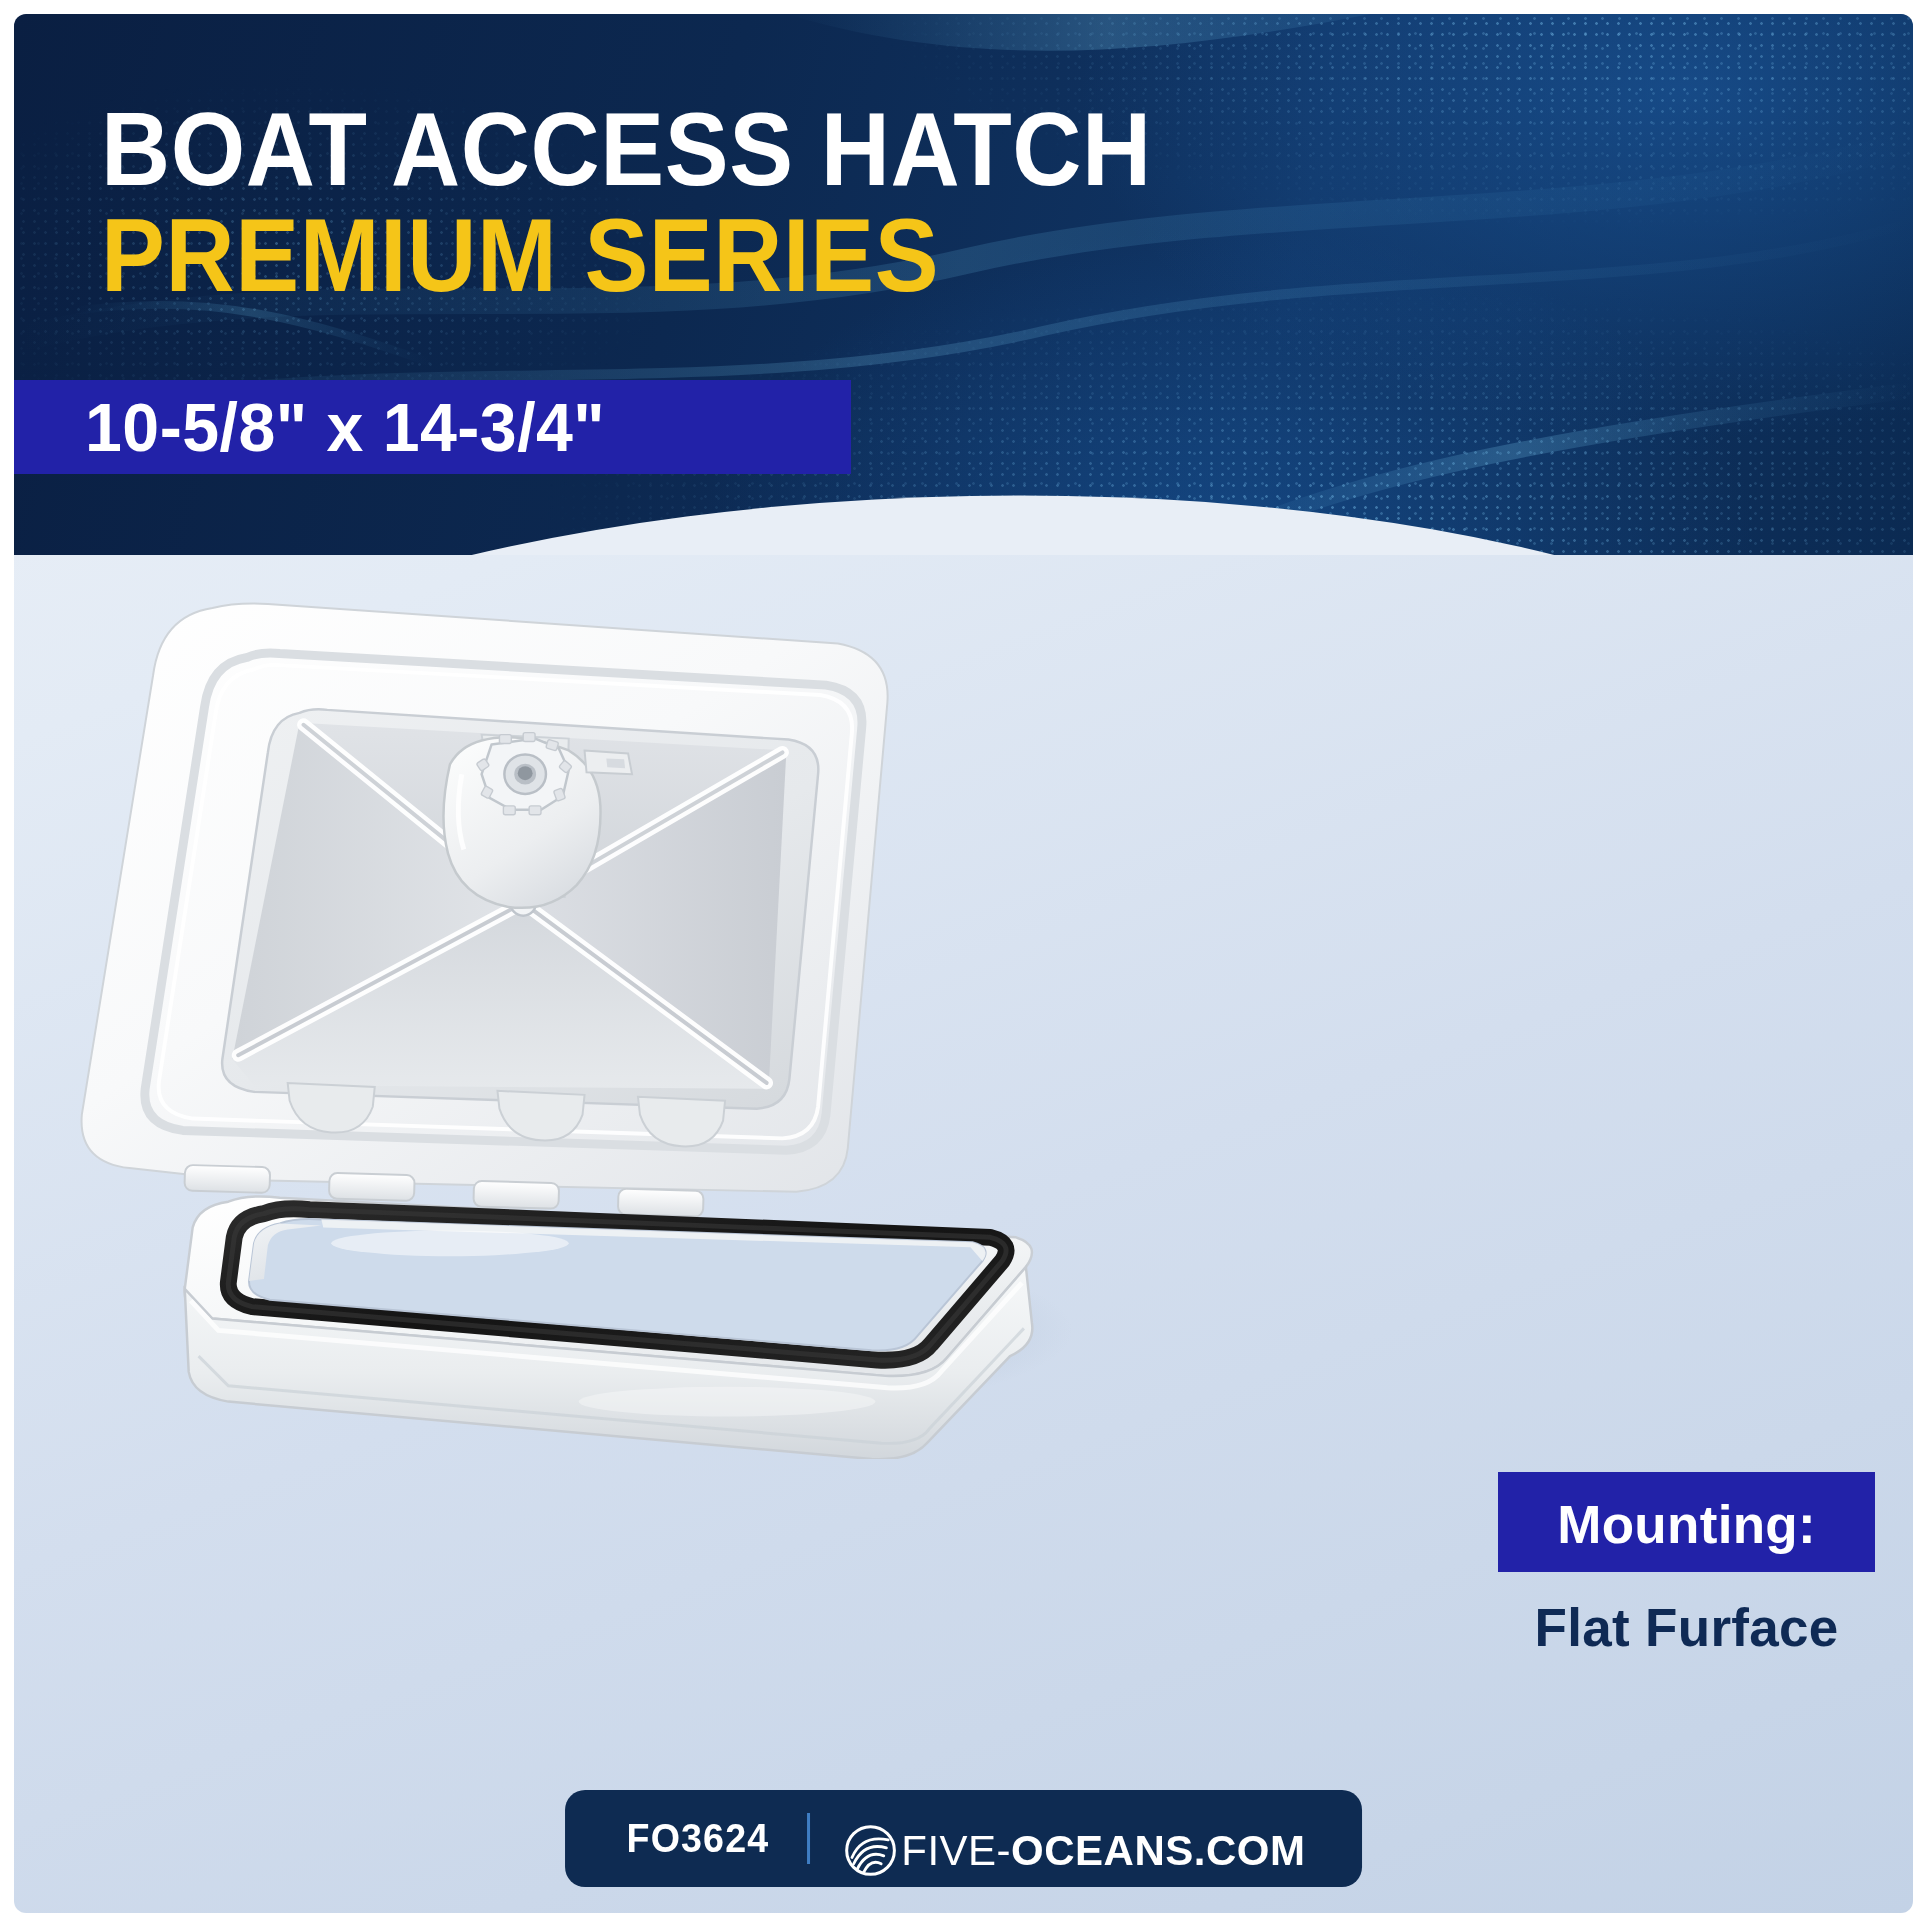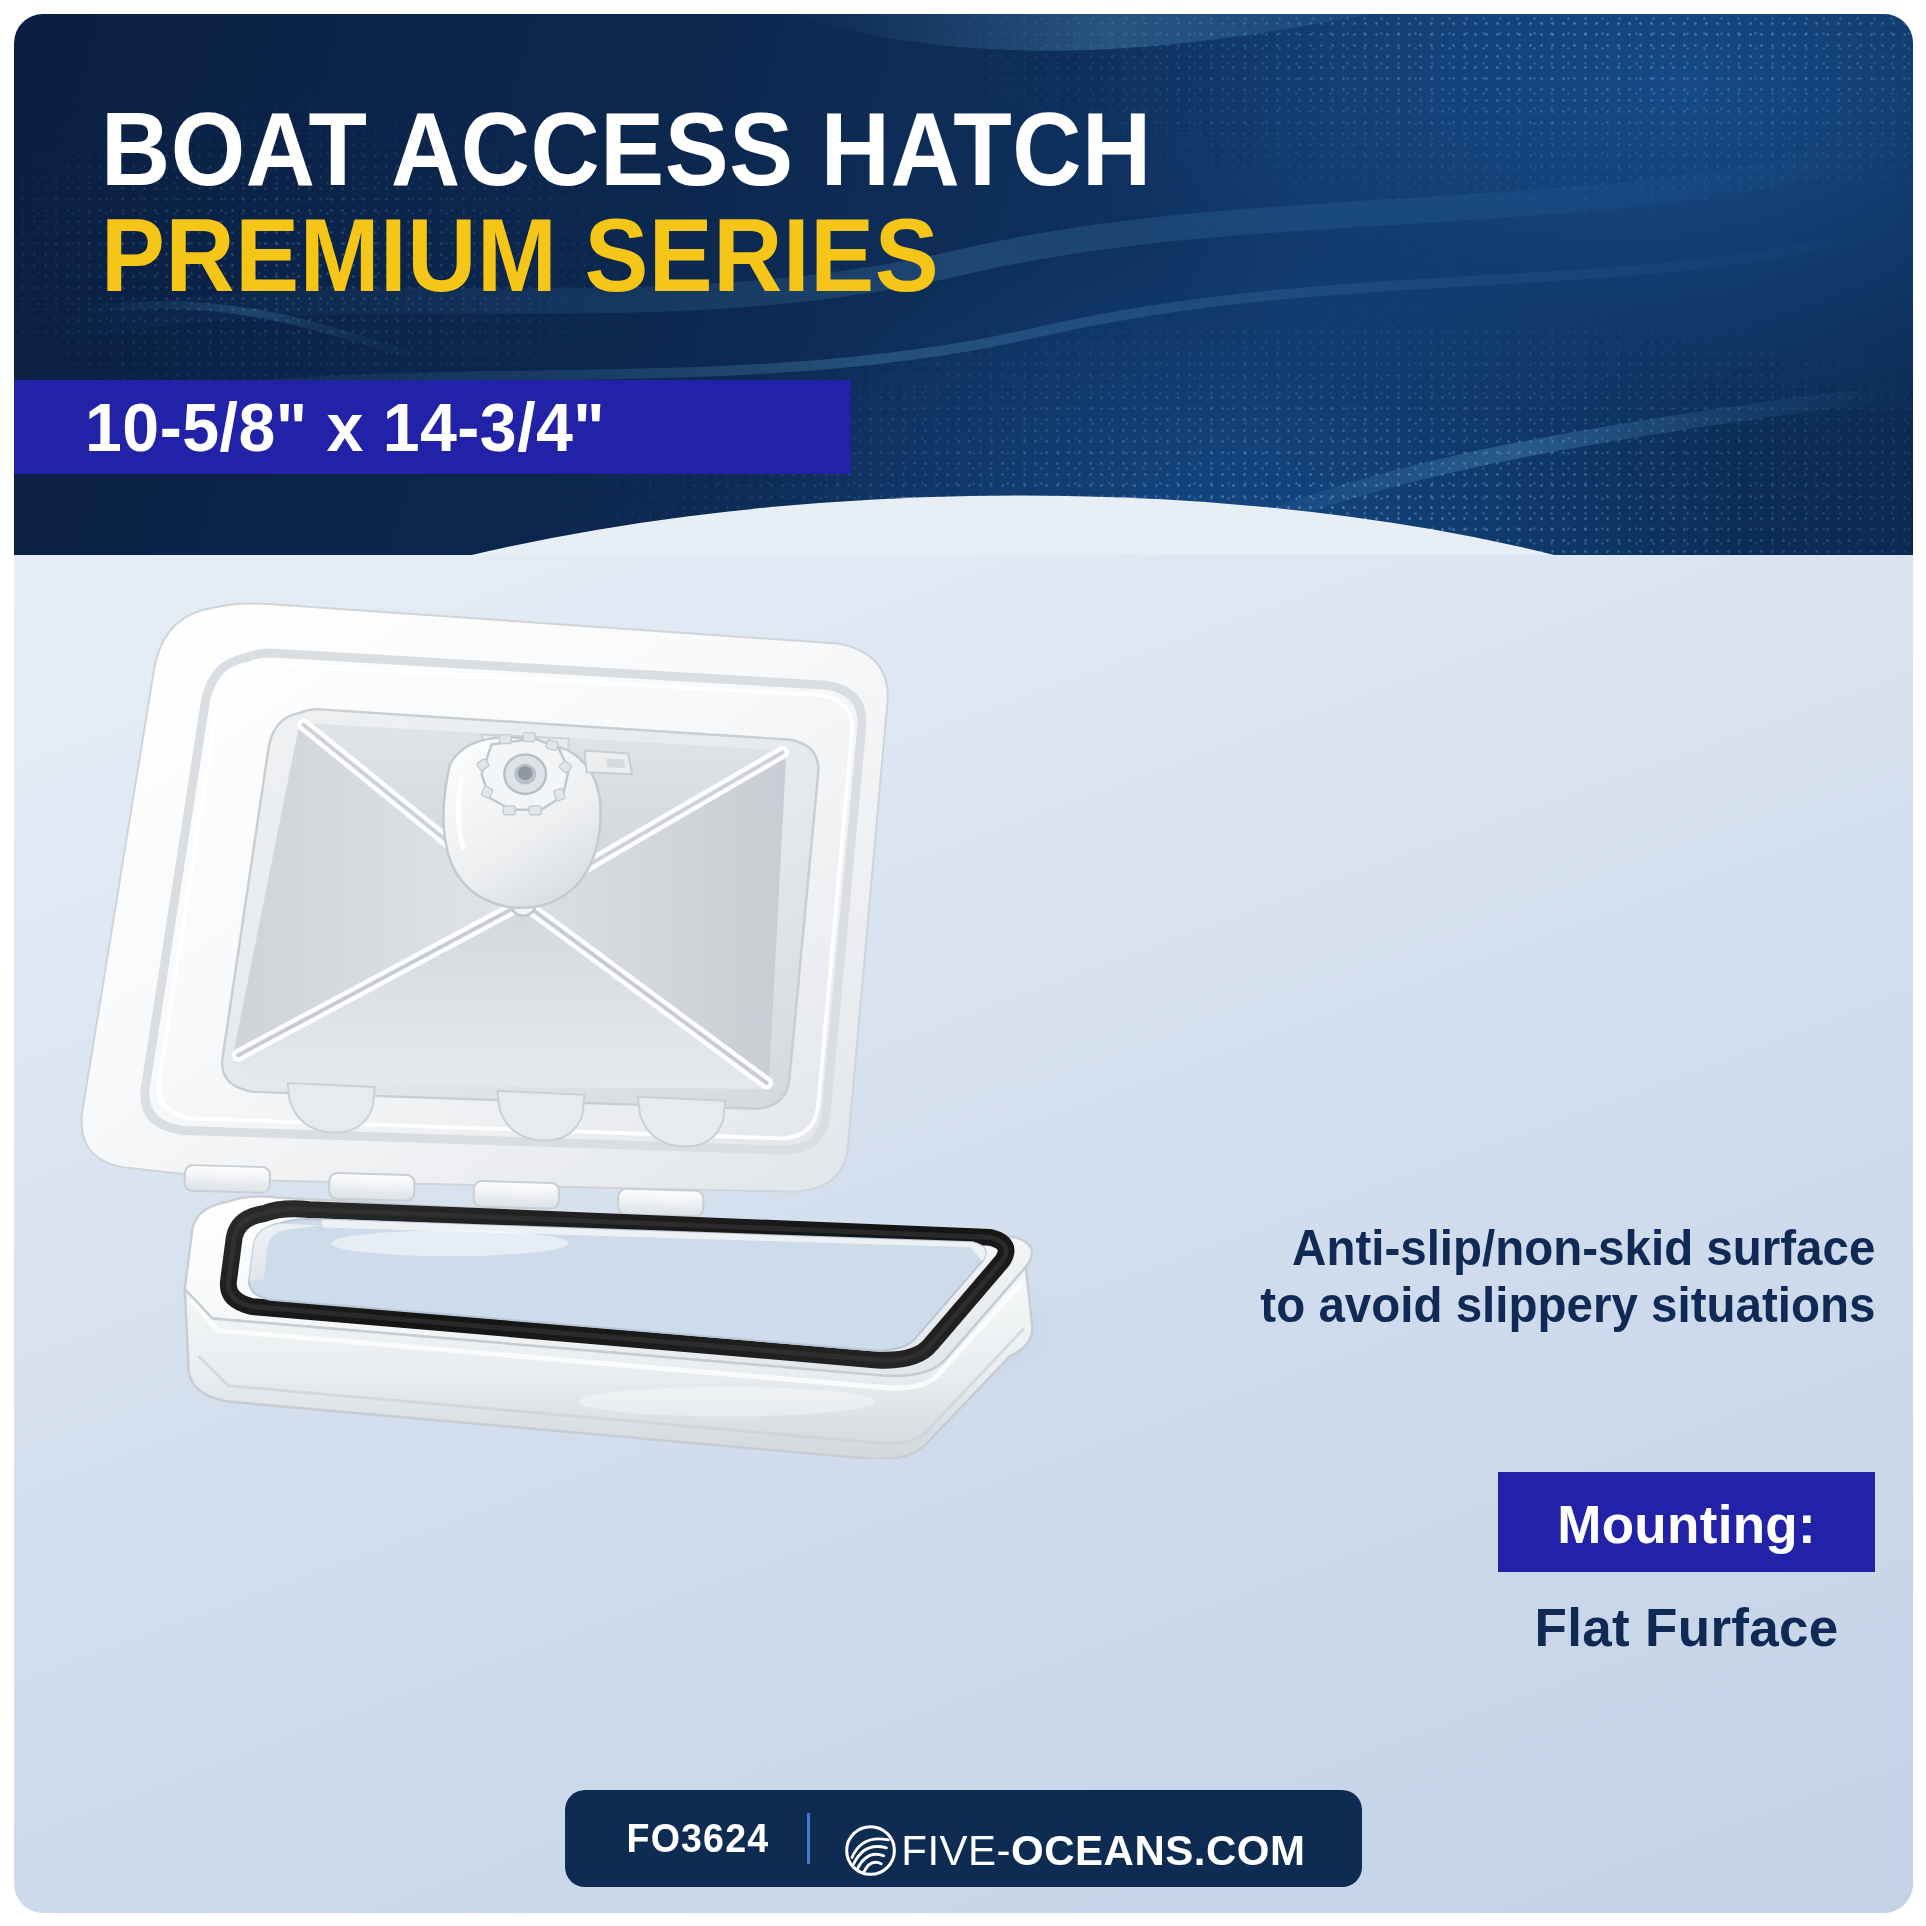--- a/index.html
+++ b/index.html
@@ -14,21 +14,21 @@
     overflow: hidden;
   }
 
   
   #card {
     position: absolute;
     left: 14px;
     top: 14px;
     width: 1899px;
     height: 1899px;
-    border-radius: 29px;
+    border-radius: 12px;
     overflow: hidden;
     background: linear-gradient(160deg, #eef2f8 0%, #e3ebf5 28%, #d3deee 60%, #c3d2e6 100%);
   }
 
   
   #header {
     position: absolute;
     left: 0;
     top: 0;
     width: 1899px;
@@ -445,24 +445,20 @@
         <path d="M158,800 L186,830 L862,888 Q902,890 916,872 L998,782" fill="none" stroke="#ffffff" stroke-width="5" opacity="0.75"></path>
         <path d="M166,856 L196,886 L856,944 Q892,946 904,930 L1000,828" fill="none" stroke="#cbd1d7" stroke-width="3" opacity="0.7"></path>
 
         <ellipse cx="420" cy="742" rx="120" ry="13" fill="#ffffff" opacity="0.5"></ellipse>
         <ellipse cx="700" cy="902" rx="150" ry="15" fill="#ffffff" opacity="0.35"></ellipse>
       </g>
     </svg>
   </div>
 
 
-  <div class="callout" id="callout-antislip">
-    <div>Anti-slip/non-skid surface</div>
-    <div>to avoid slippery situations</div>
-  </div>
 
   <div id="mounting">
     <div id="mount-badge">Mounting:</div>
     <div id="mount-value">Flat Furface</div>
   </div>
 
   <div id="footer">
     <div id="footer-sku">FO3624</div>
     <div id="footer-divider"></div>
     <div id="footer-brand">

